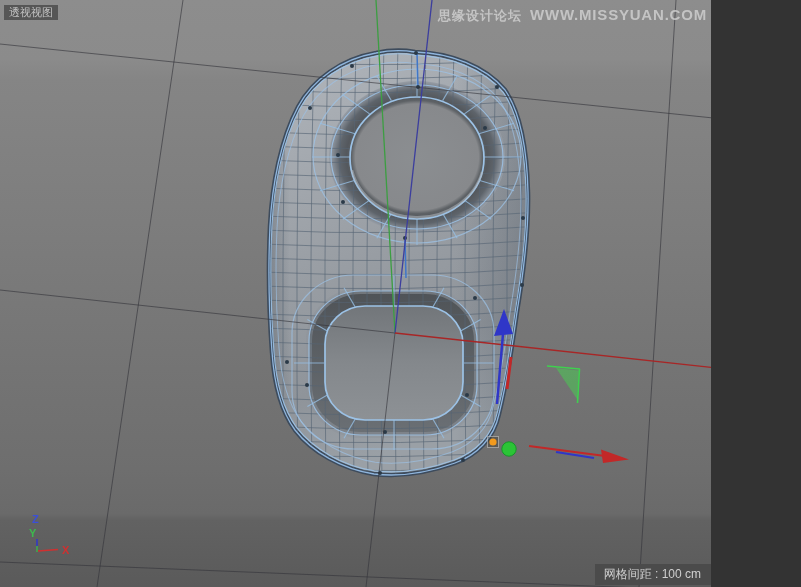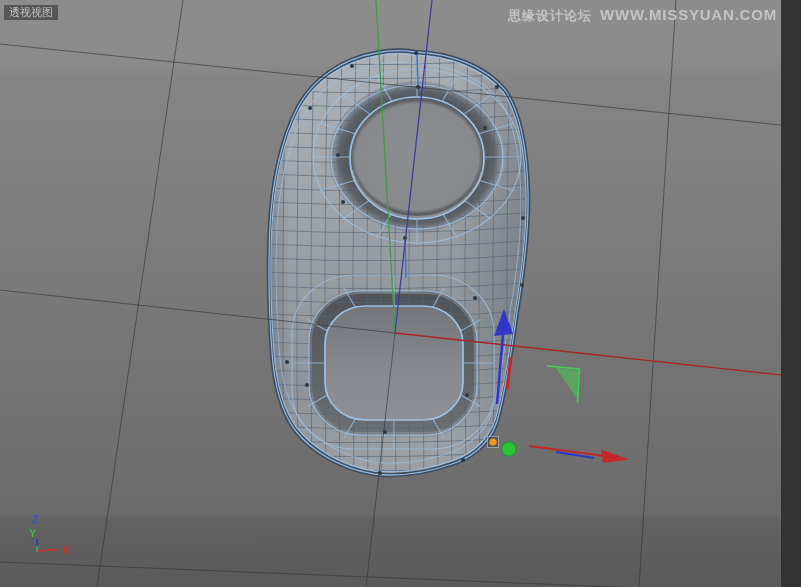--- a/index.html
+++ b/index.html
@@ -1,17 +1,17 @@
 <!DOCTYPE html>
 <html><head>
 <meta charset="utf-8">
 <style>
   html,body{margin:0;padding:0;background:#333;}
   .stage{
-    position:relative;width:781px;height:587px;overflow:hidden;
+    position:relative;width:711px;height:587px;overflow:hidden;
     font-family:"Liberation Sans","DejaVu Sans",sans-serif;
     background:linear-gradient(180deg,#8d8d8d 0%,#8b8b8b 10%,#858585 13.5%,
       #7e7e7e 35%,#757575 60%,#6e6e6e 80%,#6a6a6a 87.5%,#626262 88.6%,#5a5a5a 100%);
   }
   .stage svg{position:absolute;left:0;top:0;}
   .vp-label{
     position:absolute;left:4px;top:5px;padding:1px 5px 2px 5px;
     background:#565656;color:#c2c2c2;font-size:11px;line-height:12px;
   }
   .watermark{
@@ -260,17 +260,18 @@
   </g>
 </svg>
 
 <div class="vp-label">透视视图</div>
 
 <div class="watermark">
   <span class="wm-cn">思缘设计论坛</span>
   <span class="wm-url">WWW.MISSYUAN.COM</span>
 </div>
 
+<div class="status">网格间距 : 100 cm</div>
 
 <span class="triad-label tz">Z</span>
 <span class="triad-label ty">Y</span>
 <span class="triad-label tx">X</span>
 </div>
 
 </body></html>

